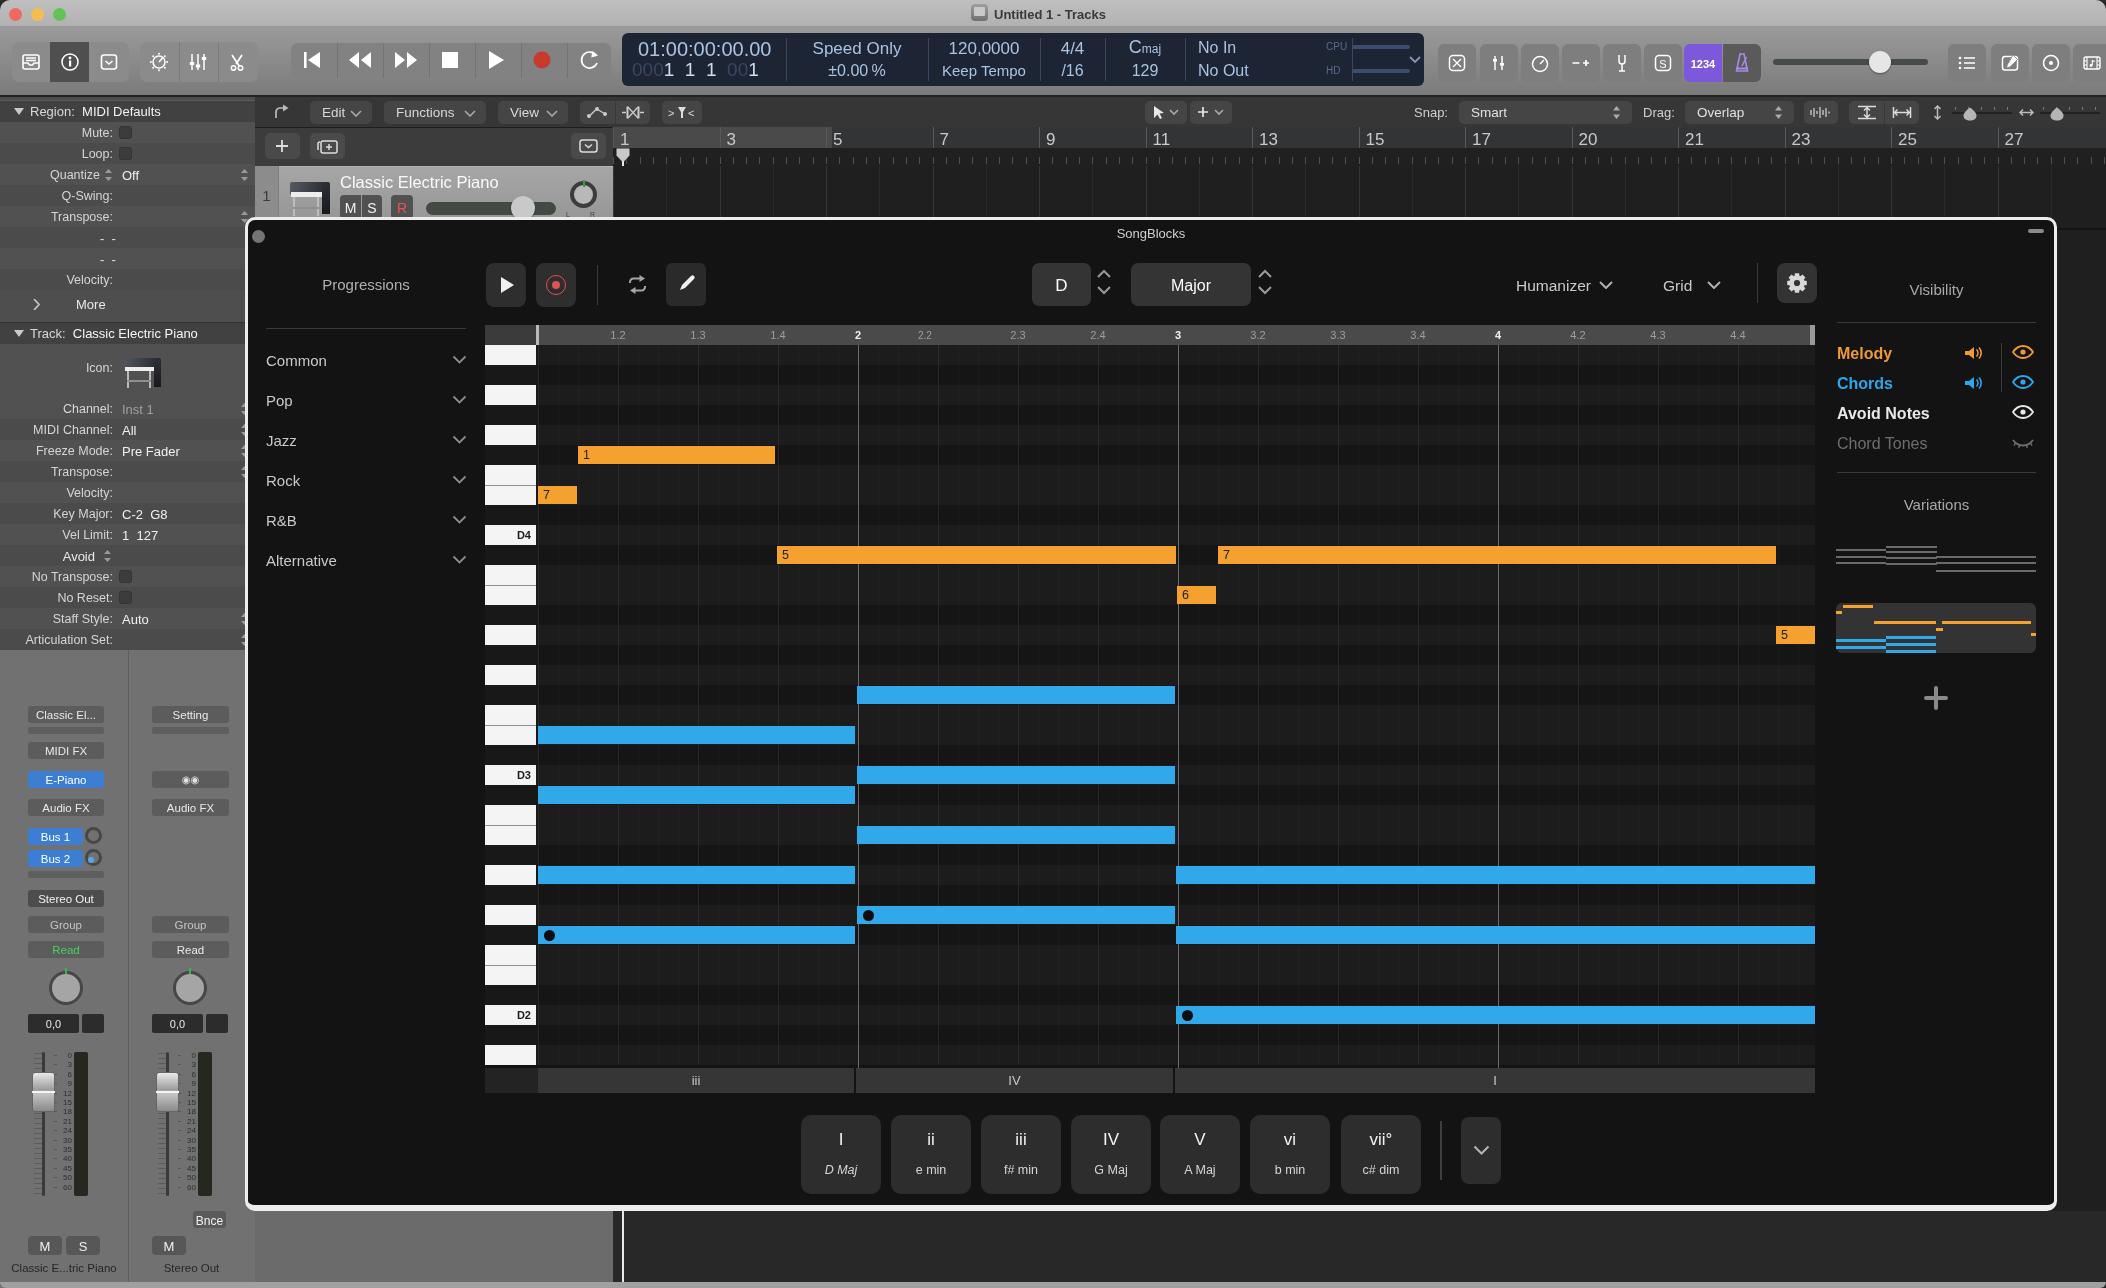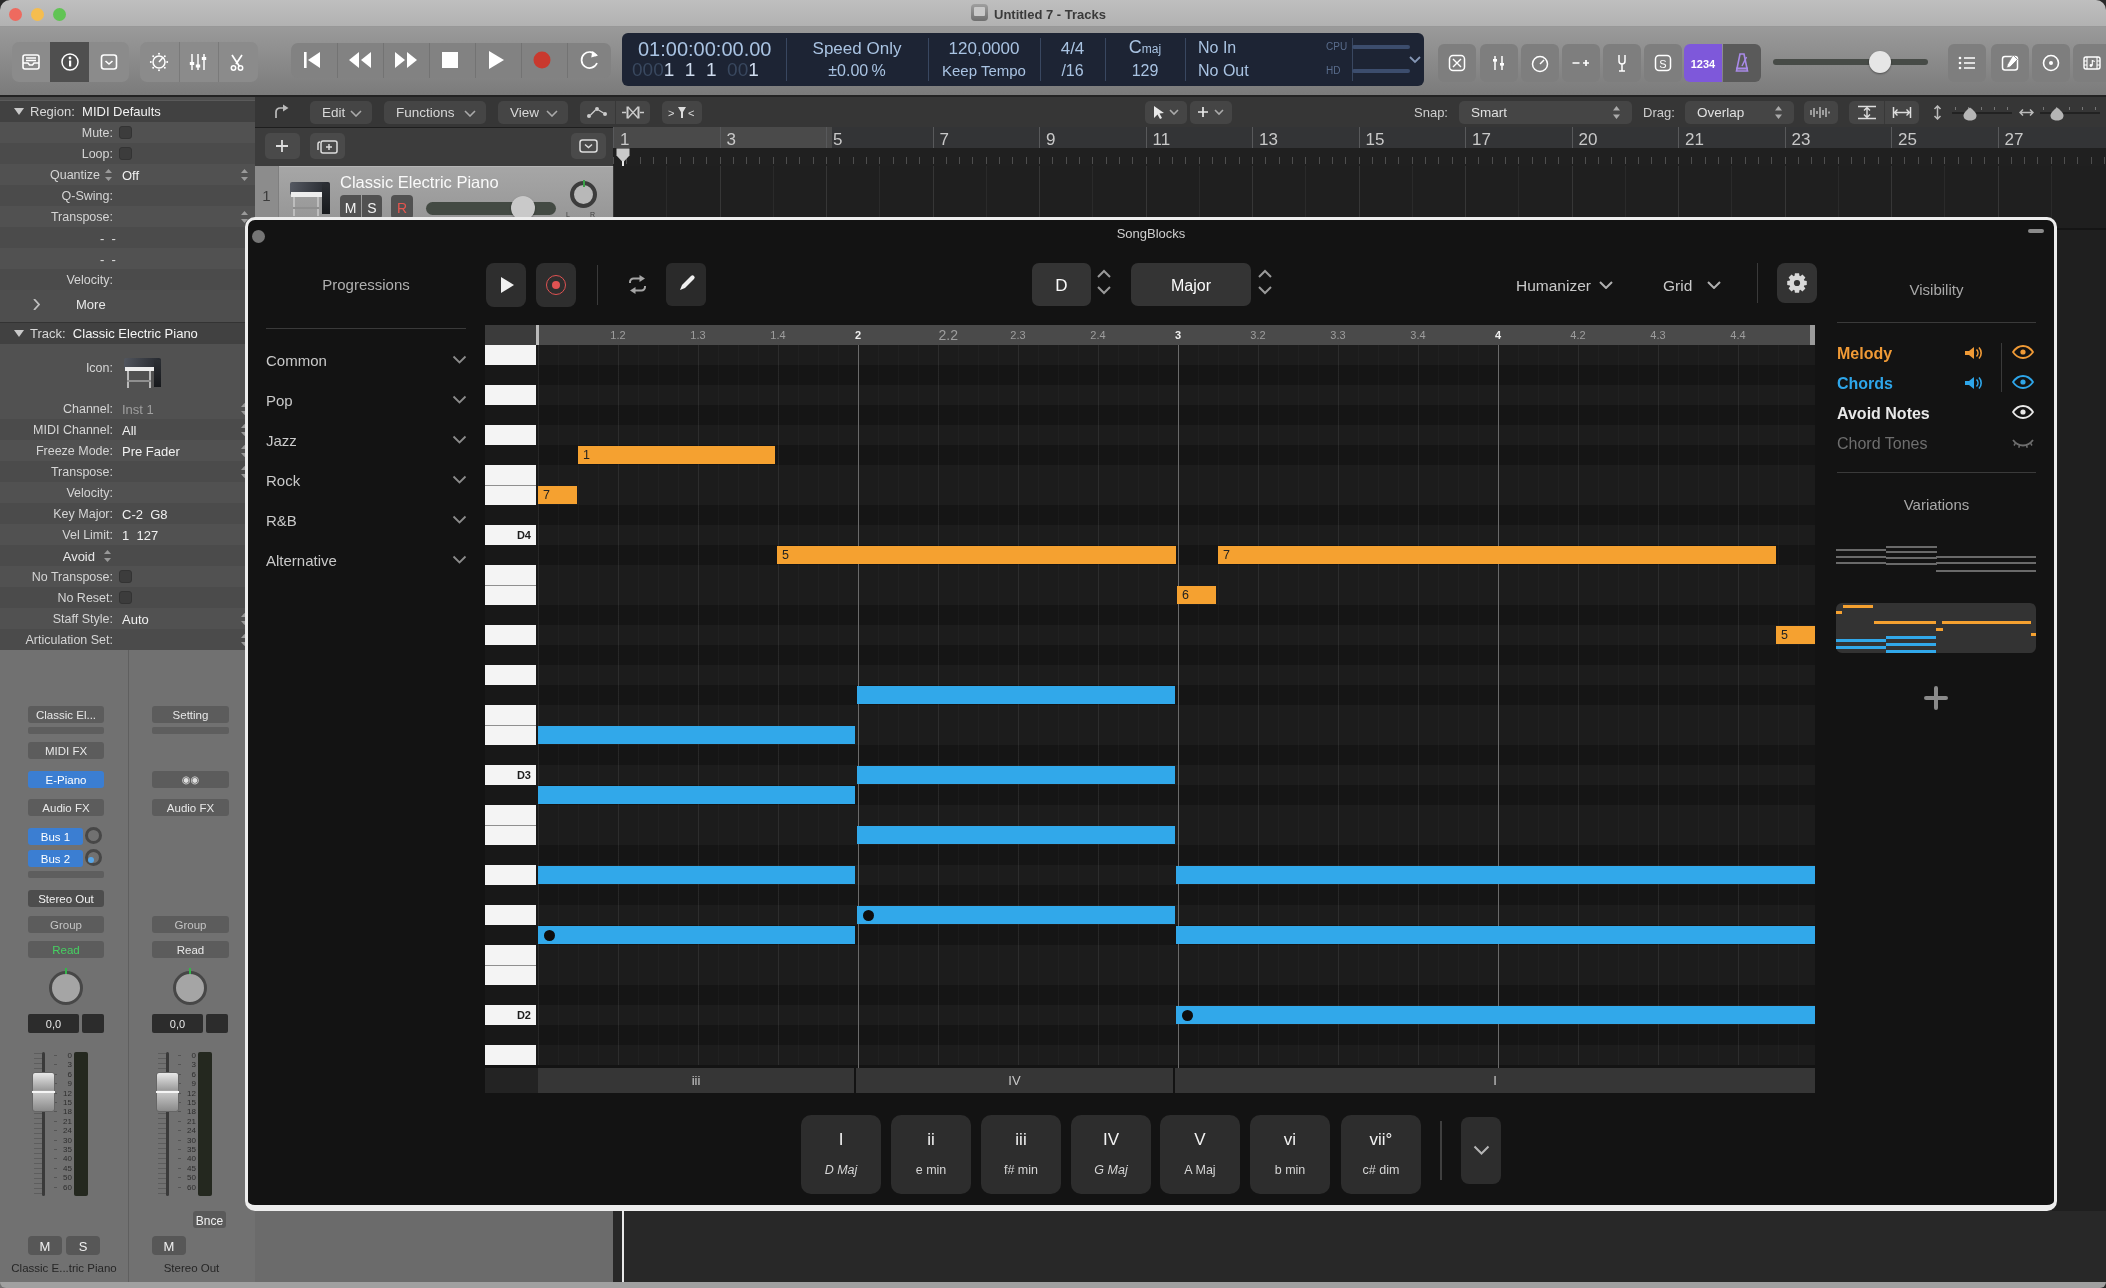--- a/index.html
+++ b/index.html
@@ -4,21 +4,21 @@
 body{width:2106px;height:1288px;overflow:hidden;background:#2a2a2a;font-family:"Liberation Sans",sans-serif;position:relative;}
 div,svg{position:absolute;box-sizing:border-box;}
 </style></head><body>
 
 <div style="left:0px;top:0px;width:2106px;height:27px;background:linear-gradient(#bfbfbf,#b2b2b2);border-bottom:1px solid #989898;border-radius:10px 10px 0 0;"></div>
 <div style="left:9px;top:8px;width:13px;height:13px;background:#ee6a5f;border-radius:50%;"></div>
 <div style="left:31px;top:8px;width:13px;height:13px;background:#f5bd4f;border-radius:50%;"></div>
 <div style="left:53px;top:8px;width:13px;height:13px;background:#61c454;border-radius:50%;"></div>
 <div style="left:971px;top:4px;width:17px;height:17px;background:linear-gradient(#9f9f9f,#6f6f6f);border-radius:4px;"></div>
 <div style="left:974px;top:7px;width:11px;height:9px;background:#c9c9c9;border-radius:1px;"></div>
-<div style="left:994px;top:6px;height:17px;line-height:17px;font-size:13px;color:#3a3a3a;text-align:left;"><b>Untitled 7 - Tracks</b></div>
+<div style="left:994px;top:6px;height:17px;line-height:17px;font-size:13px;color:#3a3a3a;text-align:left;"><b>Untitled 1 - Tracks</b></div>
 <div style="left:0px;top:27px;width:2106px;height:68px;background:linear-gradient(#9a9a9a,#7b7b7b);"></div>
 <div style="left:0px;top:95px;width:2106px;height:2px;background:#232323;"></div>
 <div style="left:12px;top:42px;width:117px;height:40px;background:#8b8b8b;border-radius:7px;"></div>
 <div style="left:50px;top:42px;width:39px;height:40px;background:#4f4f4f;"></div>
 <div style="left:128px;top:42px;width:0px;height:0px;"></div>
 <svg style="left:21px;top:52px;" width="20" height="20" viewBox="0 0 20 20">
     <rect x="2" y="3" width="16" height="14" rx="2" fill="none" stroke="#fff" stroke-width="1.6"></rect>
     <path d="M2 11 h5 l1.5 2 h3 l1.5-2 h5" fill="none" stroke="#fff" stroke-width="1.6"></path>
     <path d="M5 6 h10 M5 8.5 h10" stroke="#fff" stroke-width="1.3"></path>
   </svg>
@@ -869,21 +869,21 @@
     <path d="M1.5 1.5 l6 6 l6-6" stroke="#8a8a8a" stroke-width="1.8" fill="none"></path>
   </svg>
 <div style="left:485px;top:325px;width:53px;height:20px;background:#3b3b3b;"></div>
 <div style="left:538px;top:325px;width:1277px;height:20px;background:#4a4a4a;"></div>
 <div style="left:536px;top:325px;width:3px;height:20px;background:#b9b9b9;"></div>
 <div style="left:1810px;top:325px;width:5px;height:20px;background:#9a9a9a;"></div>
 <div style="left:598px;top:328px;width:40px;height:15px;line-height:15px;font-size:11px;color:#9e9e9e;text-align:center;">1.2</div>
 <div style="left:678px;top:328px;width:40px;height:15px;line-height:15px;font-size:11px;color:#9e9e9e;text-align:center;">1.3</div>
 <div style="left:758px;top:328px;width:40px;height:15px;line-height:15px;font-size:11px;color:#9e9e9e;text-align:center;">1.4</div>
 <div style="left:838px;top:328px;width:40px;height:15px;line-height:15px;font-size:11px;color:#f0f0f0;text-align:center;font-weight:bold;">2</div>
-<div style="left:918px;top:328px;width:40px;height:15px;line-height:15px;font-size:14px;color:#9e9e9e;text-align:right;">2.2</div>
+<div style="left:918px;top:328px;width:40px;height:15px;line-height:15px;font-size:10px;color:#9e9e9e;text-align:left;">2.2</div>
 <div style="left:998px;top:328px;width:40px;height:15px;line-height:15px;font-size:11px;color:#9e9e9e;text-align:center;">2.3</div>
 <div style="left:1078px;top:328px;width:40px;height:15px;line-height:15px;font-size:11px;color:#9e9e9e;text-align:center;">2.4</div>
 <div style="left:1158px;top:328px;width:40px;height:15px;line-height:15px;font-size:11px;color:#f0f0f0;text-align:center;font-weight:bold;">3</div>
 <div style="left:1238px;top:328px;width:40px;height:15px;line-height:15px;font-size:11px;color:#9e9e9e;text-align:center;">3.2</div>
 <div style="left:1318px;top:328px;width:40px;height:15px;line-height:15px;font-size:11px;color:#9e9e9e;text-align:center;">3.3</div>
 <div style="left:1398px;top:328px;width:40px;height:15px;line-height:15px;font-size:11px;color:#9e9e9e;text-align:center;">3.4</div>
 <div style="left:1478px;top:328px;width:40px;height:15px;line-height:15px;font-size:11px;color:#f0f0f0;text-align:center;font-weight:bold;">4</div>
 <div style="left:1558px;top:328px;width:40px;height:15px;line-height:15px;font-size:11px;color:#9e9e9e;text-align:center;">4.2</div>
 <div style="left:1638px;top:328px;width:40px;height:15px;line-height:15px;font-size:11px;color:#9e9e9e;text-align:center;">4.3</div>
 <div style="left:1718px;top:328px;width:40px;height:15px;line-height:15px;font-size:11px;color:#9e9e9e;text-align:center;">4.4</div>
@@ -1037,21 +1037,21 @@
 <div style="left:801px;top:1129px;width:80px;height:21px;line-height:21px;font-size:17px;color:#f2f2f2;text-align:center;">I</div>
 <div style="left:801px;top:1162px;width:80px;height:16.5px;line-height:16.5px;font-size:12.5px;color:#d5d5d5;text-align:center;font-style:italic;">D Maj</div>
 <div style="left:891px;top:1115px;width:80px;height:79px;background:#2d2d2d;border-radius:10px;"></div>
 <div style="left:891px;top:1129px;width:80px;height:21px;line-height:21px;font-size:17px;color:#f2f2f2;text-align:center;">ii</div>
 <div style="left:891px;top:1162px;width:80px;height:16.5px;line-height:16.5px;font-size:12.5px;color:#d5d5d5;text-align:center;">e min</div>
 <div style="left:981px;top:1115px;width:80px;height:79px;background:#2d2d2d;border-radius:10px;"></div>
 <div style="left:981px;top:1129px;width:80px;height:21px;line-height:21px;font-size:17px;color:#f2f2f2;text-align:center;">iii</div>
 <div style="left:981px;top:1162px;width:80px;height:16.5px;line-height:16.5px;font-size:12.5px;color:#d5d5d5;text-align:center;">f# min</div>
 <div style="left:1071px;top:1115px;width:80px;height:79px;background:#2d2d2d;border-radius:10px;"></div>
 <div style="left:1071px;top:1129px;width:80px;height:21px;line-height:21px;font-size:17px;color:#f2f2f2;text-align:center;">IV</div>
-<div style="left:1071px;top:1162px;width:80px;height:16.5px;line-height:16.5px;font-size:12.5px;color:#d5d5d5;text-align:center;font-style:italic;">G Maj</div>
+<div style="left:1071px;top:1162px;width:80px;height:16.5px;line-height:16.5px;font-size:12.5px;color:#d5d5d5;text-align:center;">G Maj</div>
 <div style="left:1160px;top:1115px;width:80px;height:79px;background:#2d2d2d;border-radius:10px;"></div>
 <div style="left:1160px;top:1129px;width:80px;height:21px;line-height:21px;font-size:17px;color:#f2f2f2;text-align:center;">V</div>
 <div style="left:1160px;top:1162px;width:80px;height:16.5px;line-height:16.5px;font-size:12.5px;color:#d5d5d5;text-align:center;">A Maj</div>
 <div style="left:1250px;top:1115px;width:80px;height:79px;background:#2d2d2d;border-radius:10px;"></div>
 <div style="left:1250px;top:1129px;width:80px;height:21px;line-height:21px;font-size:17px;color:#f2f2f2;text-align:center;">vi</div>
 <div style="left:1250px;top:1162px;width:80px;height:16.5px;line-height:16.5px;font-size:12.5px;color:#d5d5d5;text-align:center;">b min</div>
 <div style="left:1341px;top:1115px;width:80px;height:79px;background:#2d2d2d;border-radius:10px;"></div>
 <div style="left:1341px;top:1129px;width:80px;height:21px;line-height:21px;font-size:17px;color:#f2f2f2;text-align:center;">vii°</div>
 <div style="left:1341px;top:1162px;width:80px;height:16.5px;line-height:16.5px;font-size:12.5px;color:#d5d5d5;text-align:center;">c# dim</div>
 <div style="left:1440px;top:1121px;width:2px;height:59px;background:#3f3f3f;"></div>

